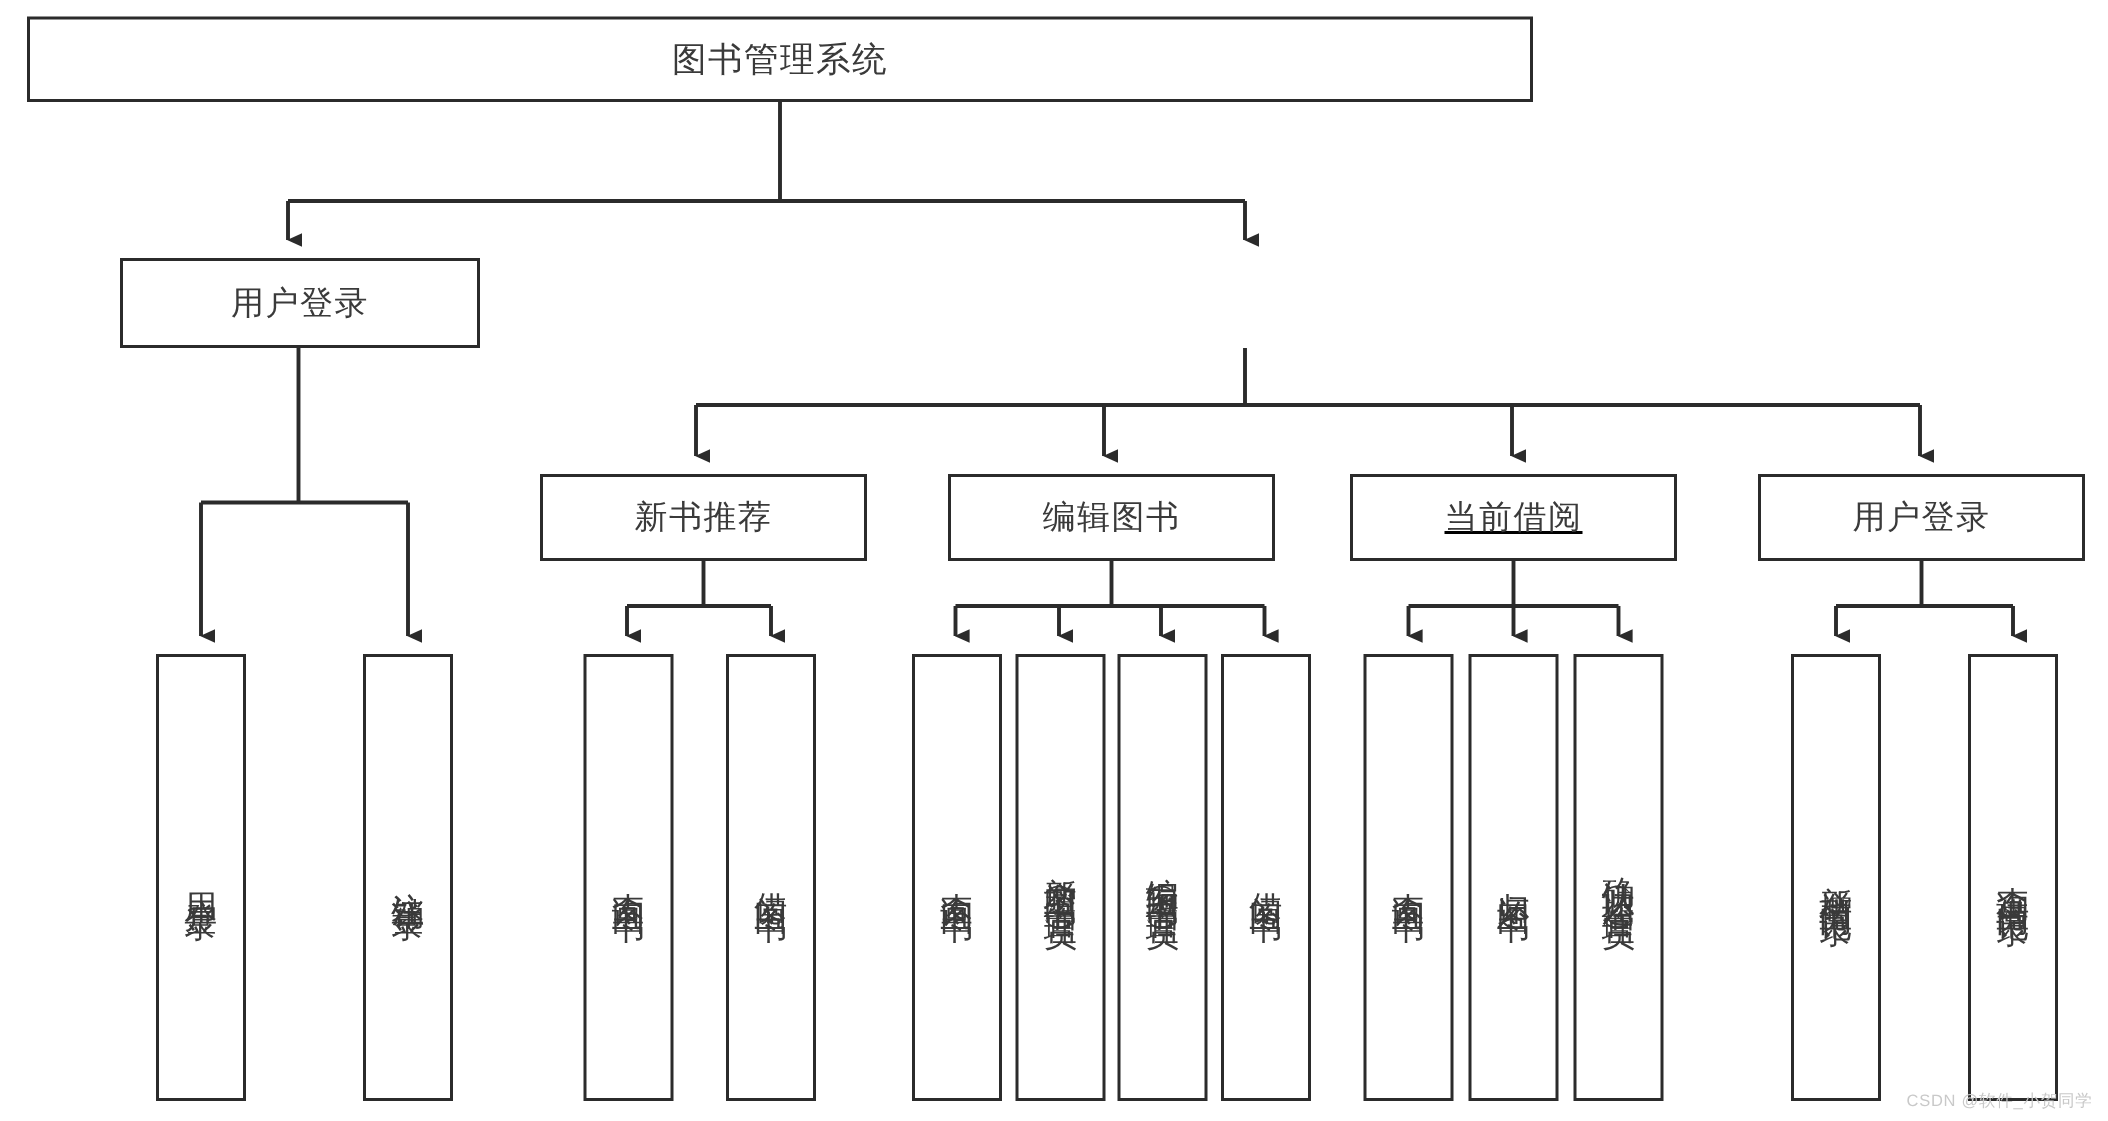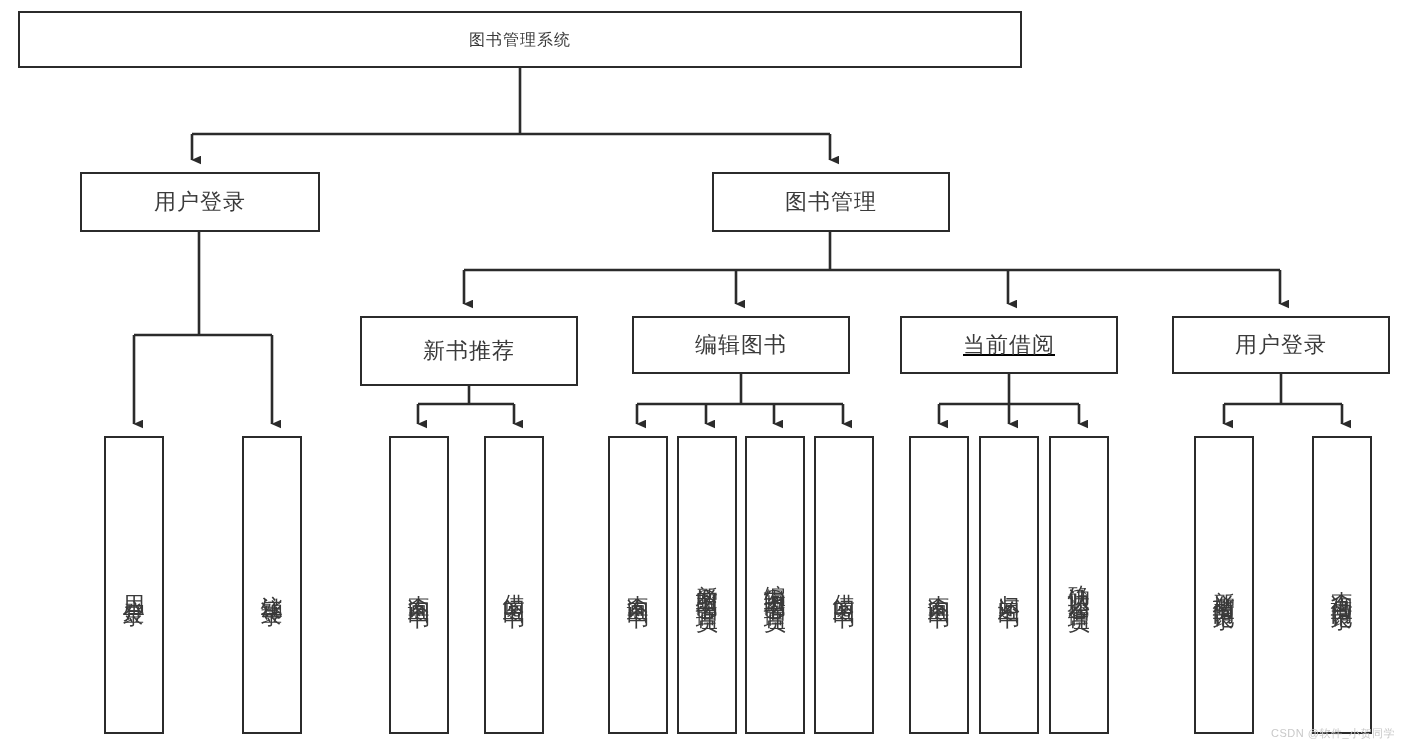--- a/index.html
+++ b/index.html
@@ -38,21 +38,21 @@
   }
   .node-label-h {
     font-size: 22px;
     color: #3a3a3a;
     letter-spacing: 1px;
     line-height: 1.2;
     white-space: nowrap;
     text-align: center;
   }
   .node-box.level-0 .node-label-h {
-    font-size: 16px;
+    font-size: 23px;
   }
   .node-box.level-1 .node-label-h,
   .node-box.level-2 .node-label-h {
     font-size: 22px;
   }
   .node-box.leaf {
     align-items: flex-start;
     justify-content: center;
     padding-top: 0;
   }
@@ -140,25 +140,22 @@
     </g>
   </svg>
 
   <div class="node-box level-0" style="left:18px; top:11px; width:1004px; height:57px;">
     <span class="node-label-h">图书管理系统</span>
   </div>
 
   <div class="node-box level-1" style="left:80px; top:172px; width:240px; height:60px;">
     <span class="node-label-h">用户登录</span>
   </div>
-  <div class="node-box level-1" style="left:712px; top:172px; width:238px; height:60px;">
-    <span class="node-label-h">图书管理</span>
-  </div>
-
-  <div class="node-box level-2" style="left:360px; top:316px; width:218px; height:70px;">
+
+  <div class="node-box level-2" style="left:360px; top:316px; width:218px; height:58px;">
     <span class="node-label-h">新书推荐</span>
   </div>
   <div class="node-box level-2" style="left:632px; top:316px; width:218px; height:58px;">
     <span class="node-label-h">编辑图书</span>
   </div>
   <div class="node-box level-2" style="left:900px; top:316px; width:218px; height:58px;text-decoration:underline;">
     <span class="node-label-h">当前借阅</span>
   </div>
   <div class="node-box level-2" style="left:1172px; top:316px; width:218px; height:58px;">
     <span class="node-label-h">用户登录</span>

